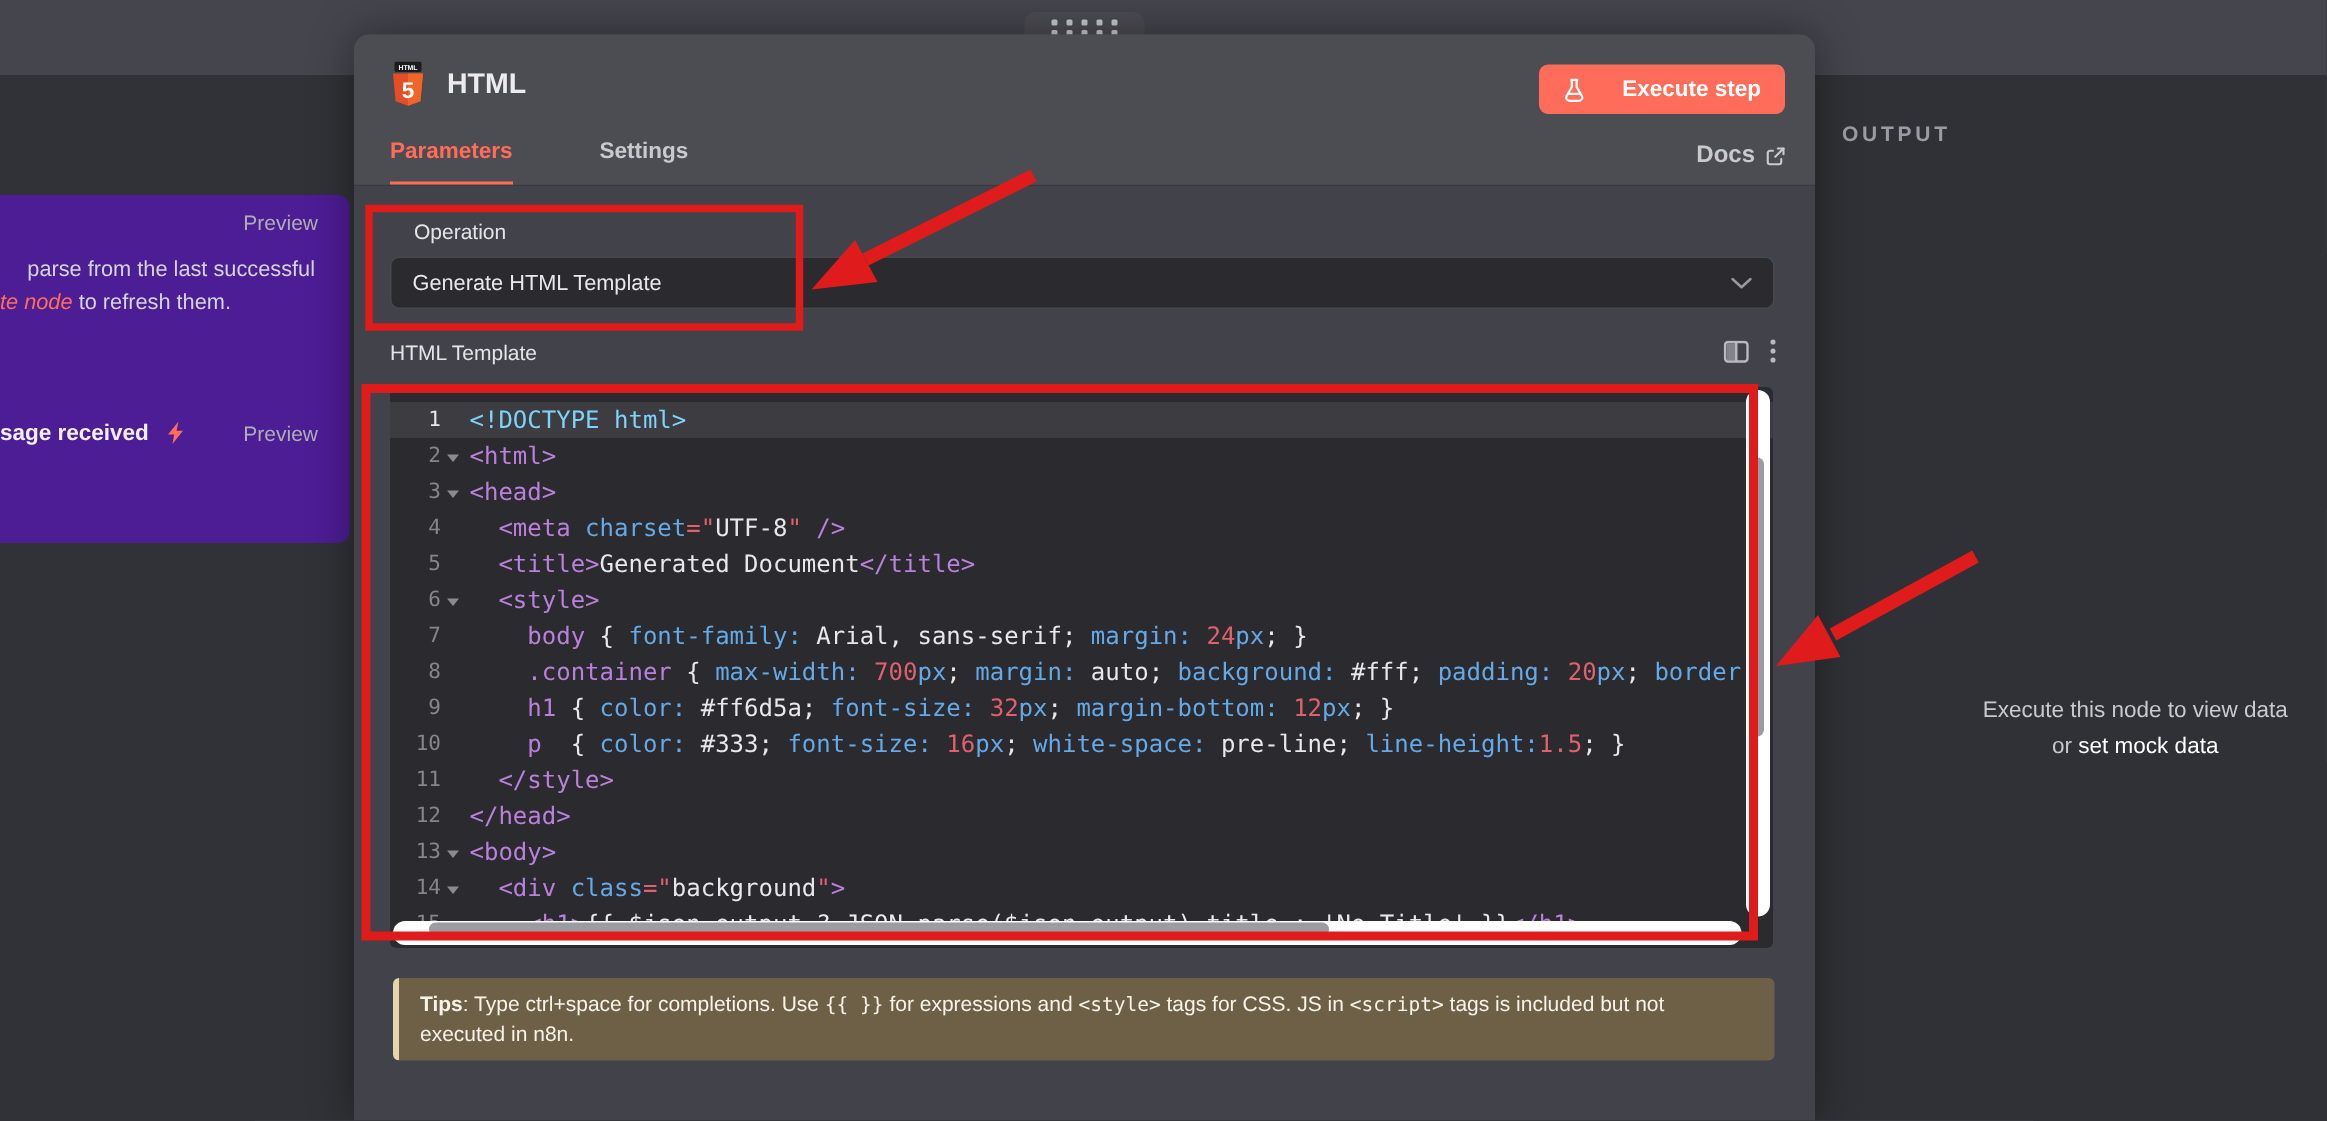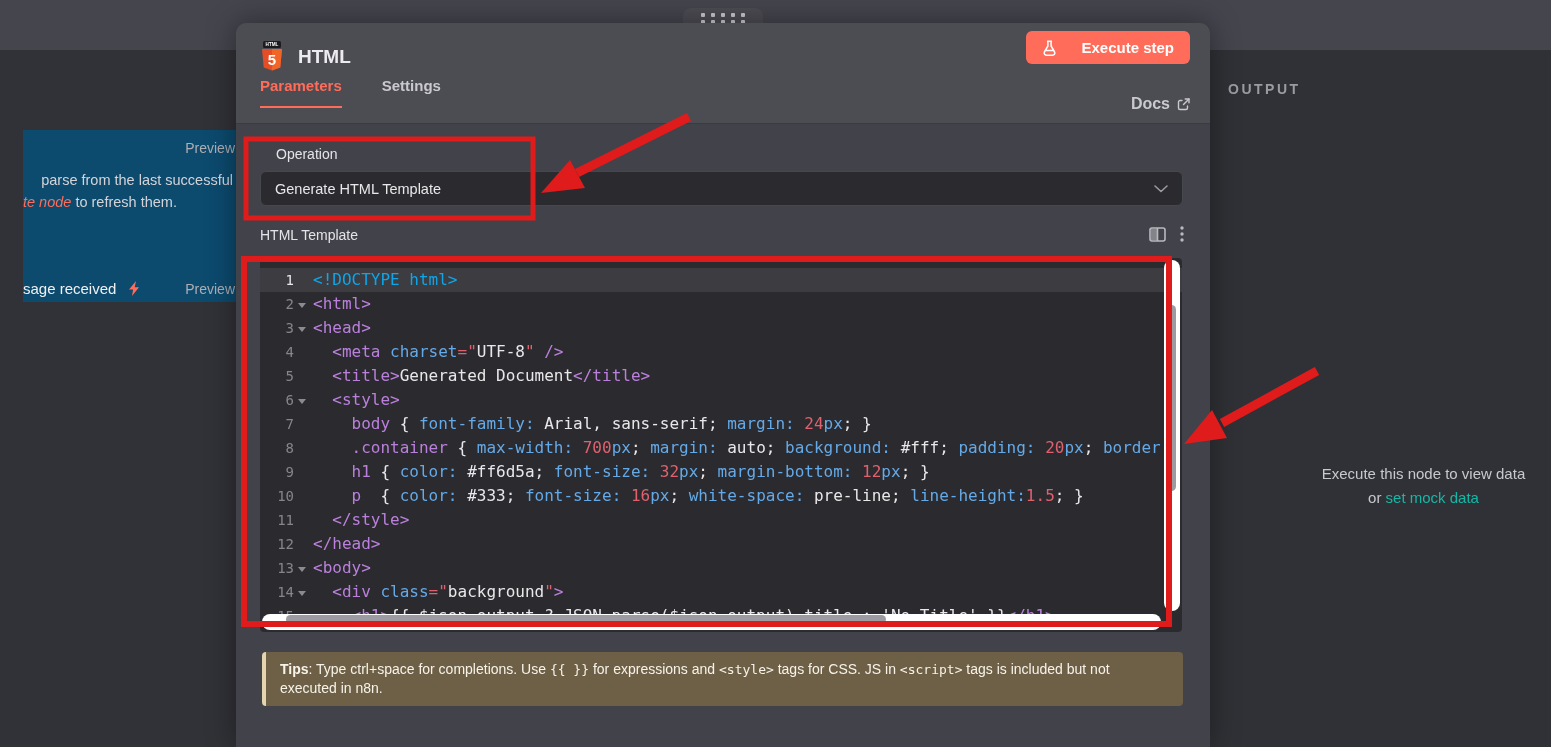--- a/index.html
+++ b/index.html
@@ -5,57 +5,57 @@
   * { margin:0; padding:0; box-sizing:border-box; }
   html,body { width:1551px; height:747px; overflow:hidden; }
   body { font-family:"Liberation Sans", sans-serif; background:#313237; position:relative; }
 
   
   .topbar   { position:absolute; left:0; top:0; width:1551px; height:50px; background:#45454e; }
   .backdrop-left  { position:absolute; left:0; top:50px; width:236px;  height:697px; background:#313237; }
   .backdrop-right { position:absolute; left:1210px; top:50px; width:341px; height:697px; background:#303136; }
 
   
-  .input-card { position:absolute; left:0; top:130px; width:233px; height:172px;
-                background:#0c4a6e; border-radius:0 8px 8px 0;margin-left:23px; }
+  .input-card { position:absolute; left:0; top:130px; width:233px; height:232px;
+                background:#4c1d95; border-radius:0 8px 8px 0; }
   .input-card .preview-top { position:absolute; top:10px; right:21px; font-size:14px; color:#aeaeb4; }
   .hint-l1 { position:absolute; top:42px; right:23px; white-space:nowrap; font-size:14.5px; color:#d4d4d8; }
   .hint-l2 { position:absolute; top:64px; left:0;  white-space:nowrap; font-size:14.5px; color:#d4d4d8; }
   .hint-l2 .link { color:#ff6d5a;font-style:italic; }
   .input-item { position:absolute; top:150px; left:0; right:21px; display:flex; align-items:center; }
-  .input-item .name { font-size:15px; font-weight:normal; color:#f0f0f2; white-space:nowrap; }
+  .input-item .name { font-size:15px; font-weight:bold; color:#f0f0f2; white-space:nowrap; }
   .input-item .bolt { margin-left:12px; display:inline-flex; }
   .input-item .preview { margin-left:auto; font-size:14px; color:#aeaeb4; }
 
   
   .output-title { position:absolute; left:1228px; top:81px; font-size:14px; font-weight:bold;
                   letter-spacing:2.5px; color:#9a9ca3; }
   .output-empty { position:absolute; left:1296px; top:462px; width:255px; text-align:center;
                   font-size:15px; line-height:24px; color:#c8c9cf; }
-  .output-empty .link { color:#14b8a6; }
+  .output-empty .link { color:#ffffff; }
 
   
   .modal { position:absolute; left:236px; top:23px; width:974px; height:724px;
            background:#42424a; border-radius:10px 10px 0 0; box-shadow:0 0 30px rgba(0,0,0,.4); }
   .drag-tab { position:absolute; left:683px; top:8px; width:80px; height:20px;
               background:#4c4c53; border-radius:8px 8px 0 0; display:flex; align-items:center; justify-content:center; }
   .drag-dots { width:44px; display:flex; flex-wrap:wrap; gap:3px 6px; justify-content:center; }
   .drag-dots i { width:4px; height:4px; background:#c9cbd2; border-radius:1px; }
 
   .modal-header { position:absolute; left:0; top:0; right:0; height:101px; background:#4c4c53;
                   border-radius:10px 10px 0 0; border-bottom:1px solid #3a3a40; }
   .title-row { position:absolute; left:22px; top:18px; display:flex; align-items:center; gap:12px; }
   .node-title { font-size:19px; font-weight:bold; color:#ececf0; }
 
-  .execute-btn { position:absolute; right:20px; top:8px; height:33px; padding:0 16px;
+  .execute-btn { position:absolute; right:20px; top:20px; height:33px; padding:0 16px;
                  background:#ff6d5a; border:none; border-radius:6px; color:#fff;
                  font-family:"Liberation Sans", sans-serif; font-size:15px; font-weight:bold;
                  display:flex; align-items:center; gap:24px; cursor:pointer; }
 
-  .tabs { position:absolute; left:24px; bottom:15px; display:flex; gap:40px; }
+  .tabs { position:absolute; left:24px; bottom:0; display:flex; gap:58px; }
   .tab { font-size:15px; font-weight:bold; padding-bottom:12px; cursor:pointer; }
   .tab.active { color:#ff6d5a; border-bottom:2px solid #ff6d5a; }
   .tab.inactive { color:#c9c9ce; }
   .docs-link { position:absolute; right:20px; bottom:10px; display:flex; align-items:center; gap:7px;
                font-size:16px; font-weight:bold; color:#c9c9ce; cursor:pointer; }
 
   
   .field-label { position:absolute; font-size:14px; color:#e4e4e8; }
   .op-label   { left:24px; top:123px;margin-left:16px; }
   .op-select  { position:absolute; left:24px; top:148px; width:923px; height:35px;
@@ -74,21 +74,21 @@
   .cm-content { position:absolute; left:0; top:10px; right:0; }
   .cm-line { display:flex; height:24px; line-height:24px; white-space:pre; }
   .cm-line.active { background:#3c3c41; }
   .ln   { width:34px; text-align:right; color:#85858b; font-size:14px; flex:none; }
   .cm-line.active .ln { color:#e8e8ea; }
   .fold { width:14px; flex:none; position:relative; }
   .fold.has::after { content:""; position:absolute; left:4px; top:11px;
                      border-left:4px solid transparent; border-right:4px solid transparent;
                      border-top:5px solid #8a8a90; }
   .code { padding-left:5px; flex:none; }
-  .tk-g{color:#0ea5e9} .tk-t{color:#bb80dd} .tk-b{color:#64a9e8} .tk-w{color:#e8e8ea} .tk-r{color:#e0616e}
+  .tk-g{color:#7dd3fc} .tk-t{color:#bb80dd} .tk-b{color:#64a9e8} .tk-w{color:#e8e8ea} .tk-r{color:#e0616e}
 
   .vtrack{position:absolute; right:2px; top:2px; bottom:21px; width:16px; background:#ffffff; border-radius:8px;}
   .vthumb{position:absolute; right:4px; top:45px; width:9px; height:186px; background:#9b9ba1; border-radius:5px;}
   .htrack{position:absolute; left:2px; right:21px; bottom:2px; height:16px; background:#ffffff; border-radius:8px;}
   .hthumb{position:absolute; left:24px; bottom:6px; width:600px; height:9px; background:#9b9ba1; border-radius:5px;}
   .sb-corner{position:absolute; right:2px; bottom:2px; width:17px; height:17px; background:#2b2b2f; border-radius:4px;}
   .tips-box { position:absolute; left:26px; top:629px; width:921px; min-height:50px;
               background:#6e6047; border-left:4px solid #e5d5ae; border-radius:4px;
               padding:8px 14px; font-size:14px; line-height:19px; color:#f7f3e9; }
   .tips-box b { font-weight:bold;margin-top:28px; }

